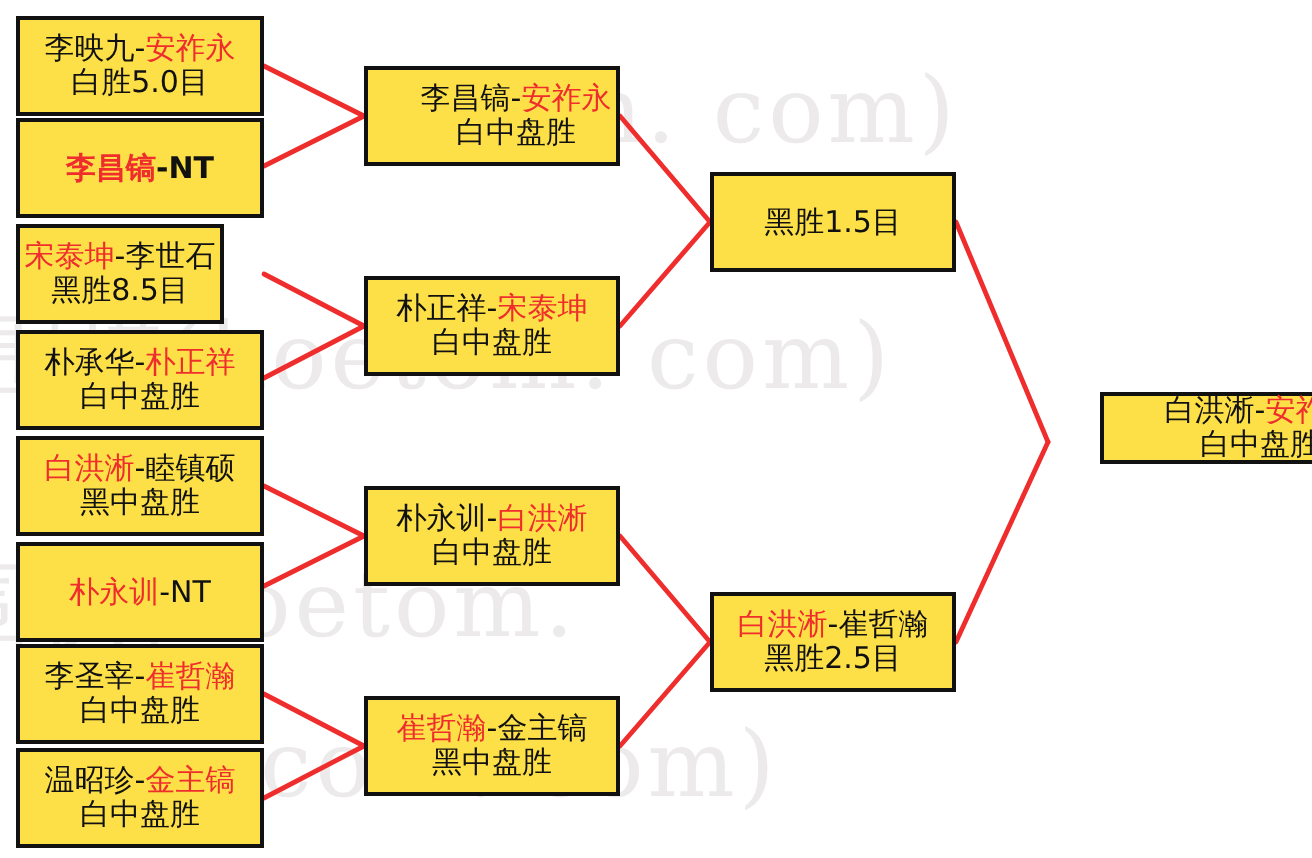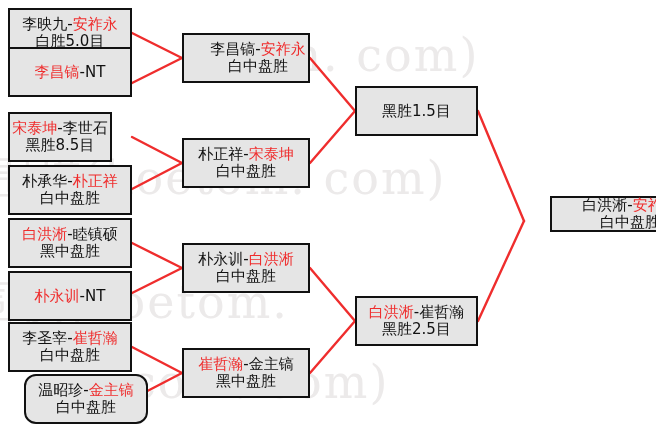--- a/index.html
+++ b/index.html
@@ -30,21 +30,21 @@
   .wm3{left:130px;top:355px;}
   .wm4{left:220px;top:28px;}
 
   
   #links{position:absolute;left:0;top:0;width:656px;height:429px;z-index:1;}
 
   
   .box{
     position:absolute;z-index:2;
     box-sizing:border-box;
-    background:#e5e5e5;
+    background:#fde047;
     border:2px solid #111111;
     display:flex;
     flex-direction:column;
     align-items:center;
     justify-content:center;
     line-height:1.12;
     font-size:15px;
     color:#111111;
     font-family:"DejaVu Sans","Liberation Sans",sans-serif;
   }
@@ -92,21 +92,21 @@
     </g>
   </svg>
 
   <div class="box" style="left:8px;top:8px;width:124px;height:50px;">
     <div class="ln players">
       <span class="blk">李映九</span><span class="blk">-</span><span class="red">安祚永</span>
     </div>
     <div class="ln result">白胜5.0目</div>
   </div>
 
-  <div class="box" style="left:8px;top:47px;width:124px;height:50px;">
+  <div class="box" style="left:8px;top:59px;width:124px;height:50px;font-weight:bold;">
     <div class="ln players">
       <span class="red">李昌镐</span><span class="blk">-</span><span class="blk">NT</span>
     </div>
   </div>
 
   <div class="box" style="left:8px;top:112px;width:104px;height:50px;">
     <div class="ln players">
       <span class="red">宋泰坤</span><span class="blk">-</span><span class="blk">李世石</span>
     </div>
     <div class="ln result">黑胜8.5目</div>
@@ -132,21 +132,21 @@
     </div>
   </div>
 
   <div class="box" style="left:8px;top:322px;width:124px;height:50px;">
     <div class="ln players">
       <span class="blk">李圣宰</span><span class="blk">-</span><span class="red">崔哲瀚</span>
     </div>
     <div class="ln result">白中盘胜</div>
   </div>
 
-  <div class="box" style="left:24px;top:374px;width:124px;height:50px;border-radius:12px;">
+  <div class="box" style="left:8px;top:374px;width:124px;height:50px;">
     <div class="ln players">
       <span class="blk">温昭珍</span><span class="blk">-</span><span class="red">金主镐</span>
     </div>
     <div class="ln result">白中盘胜</div>
   </div>
 
   <div class="box" style="left:182px;top:33px;width:128px;height:50px;padding-left:24px;">
     <div class="ln players">
       <span class="blk">李昌镐</span><span class="blk">-</span><span class="red">安祚永</span>
     </div>

